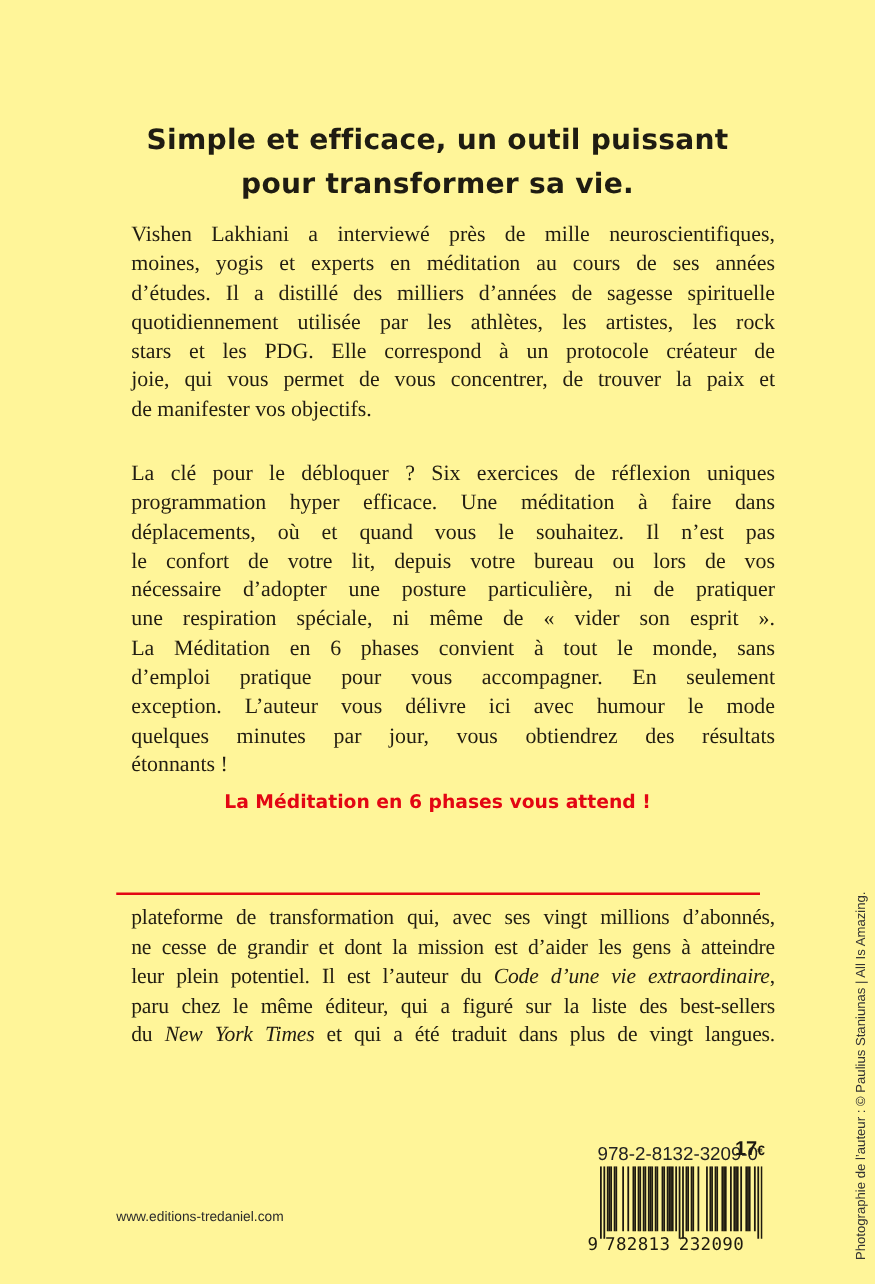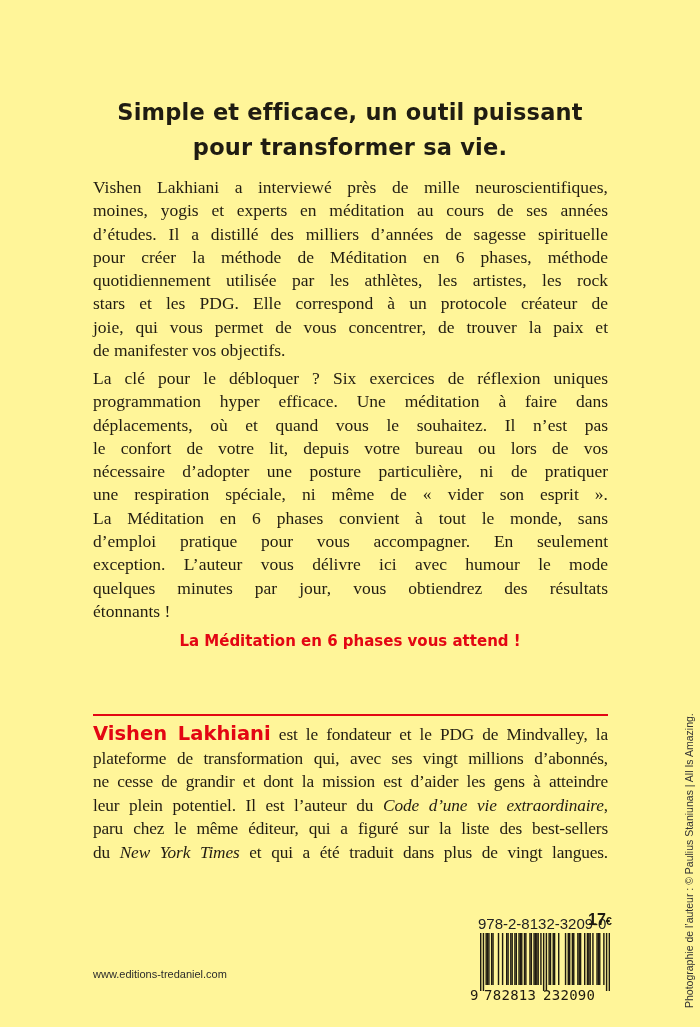--- a/index.html
+++ b/index.html
@@ -20,21 +20,21 @@
     font-family: "DejaVu Sans", sans-serif;
     font-weight: bold;
     font-size: 22.5px;
     line-height: 35px;
     color: #1f1c12;
     letter-spacing: 0.2px;
   }
   .headline div { white-space: nowrap; }
   .body-text {
     position: absolute;
-    left: 93px;
+    left: 105px;
     width: 515px;
     font-family: "Liberation Serif", serif;
     font-size: 17.5px;
     line-height: 23.3px;
     color: #221d12;
   }
   .body-text .ln {
     white-space: nowrap;
     text-align: justify;
     text-align-last: justify;
@@ -135,21 +135,20 @@
 
 <div class="headline">
   <div>Simple et efficace, un outil puissant</div>
   <div>pour transformer sa vie.</div>
 </div>
 
 <div class="body-text" id="p1">
   <span class="ln">Vishen Lakhiani a interviewé près de mille neuroscientifiques,</span>
   <span class="ln">moines, yogis et experts en méditation au cours de ses années</span>
   <span class="ln">d’études. Il a distillé des milliers d’années de sagesse spirituelle</span>
-  <span class="ln">pour créer la méthode de Méditation en 6 phases, méthode</span>
   <span class="ln">quotidiennement utilisée par les athlètes, les artistes, les rock</span>
   <span class="ln">stars et les PDG. Elle correspond à un protocole créateur de</span>
   <span class="ln">joie, qui vous permet de vous concentrer, de trouver la paix et</span>
   <span class="ln last">de manifester vos objectifs.</span>
 </div>
 
 <div class="body-text" id="p2">
   <span class="ln">La clé pour le débloquer ? Six exercices de réflexion uniques</span>
   <span class="ln">programmation hyper efficace. Une méditation à faire dans</span>
   <span class="ln">déplacements, où et quand vous le souhaitez. Il n’est pas</span>
@@ -161,21 +160,20 @@
   <span class="ln">exception. L’auteur vous délivre ici avec humour le mode</span>
   <span class="ln">quelques minutes par jour, vous obtiendrez des résultats</span>
   <span class="ln last">étonnants !</span>
 </div>
 
 <div class="tagline">La Méditation en 6 phases vous attend !</div>
 
 <div class="rule"></div>
 
 <div class="body-text" id="bio">
-  <span class="ln"><span class="author-name">Vishen Lakhiani</span><span> est le fondateur et le PDG de Mindvalley, la</span></span>
   <span class="ln">plateforme de transformation qui, avec ses vingt millions d’abonnés,</span>
   <span class="ln">ne cesse de grandir et dont la mission est d’aider les gens à atteindre</span>
   <span class="ln"><span>leur plein potentiel. Il est l’auteur du </span><span class="it">Code d’une vie extraordinaire</span><span>,</span></span>
   <span class="ln">paru chez le même éditeur, qui a figuré sur la liste des best-sellers</span>
   <span class="ln"><span>du </span><span class="it">New York Times</span><span> et qui a été traduit dans plus de vingt langues.</span></span>
 </div>
 
 <div class="isbn-block">
   <div class="isbn-text">978-2-8132-3209-0</div>
   <div class="price"><span>17</span><span class="cur">€</span></div>

